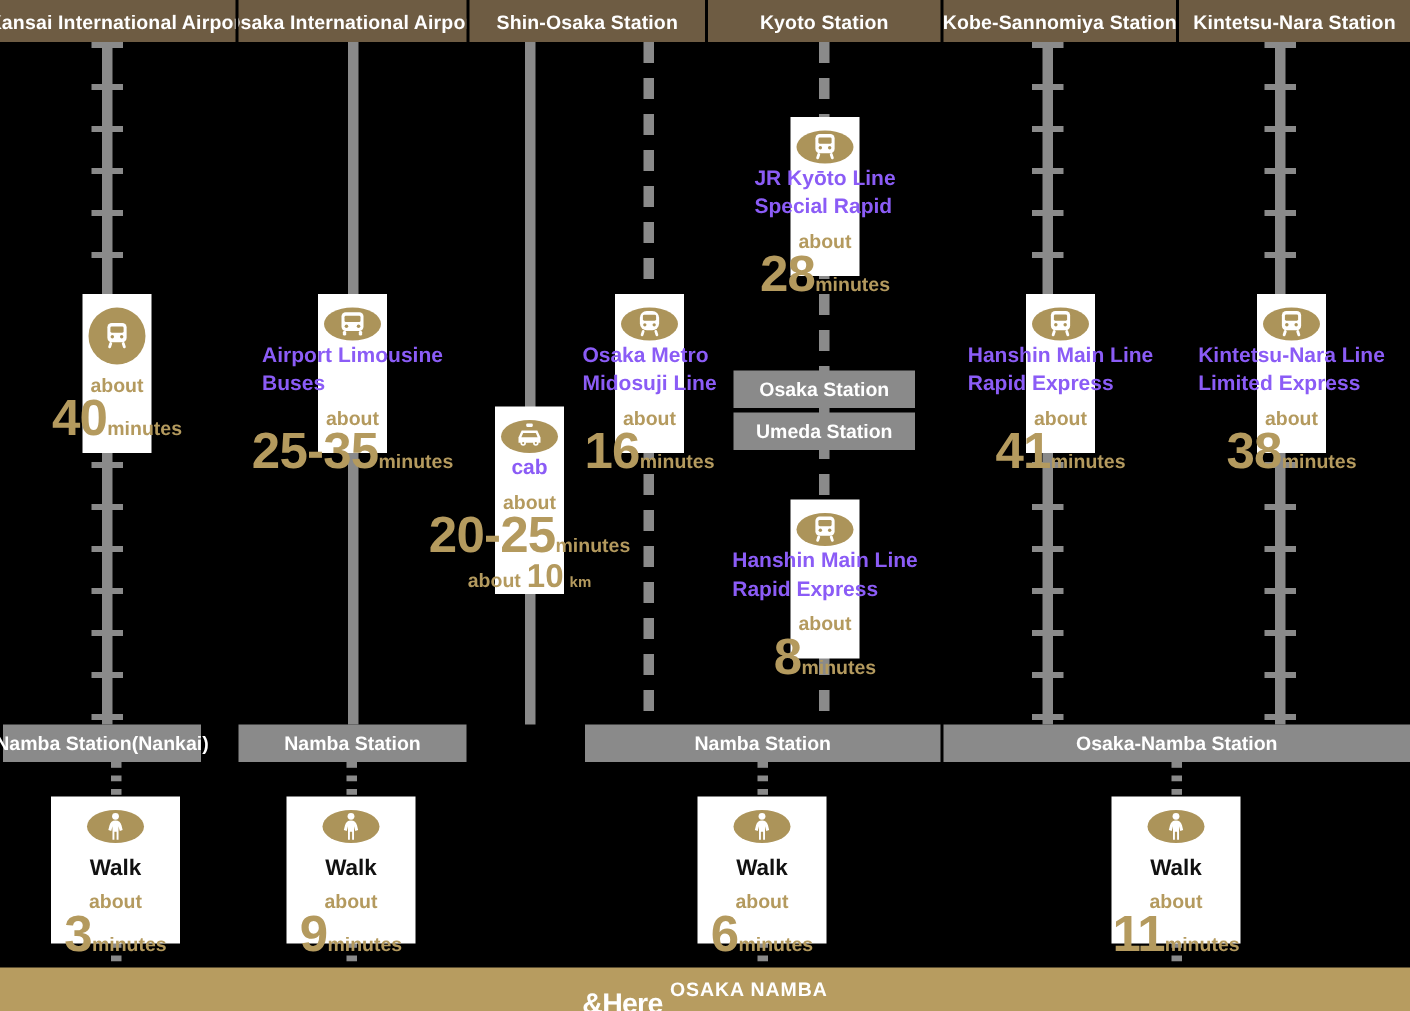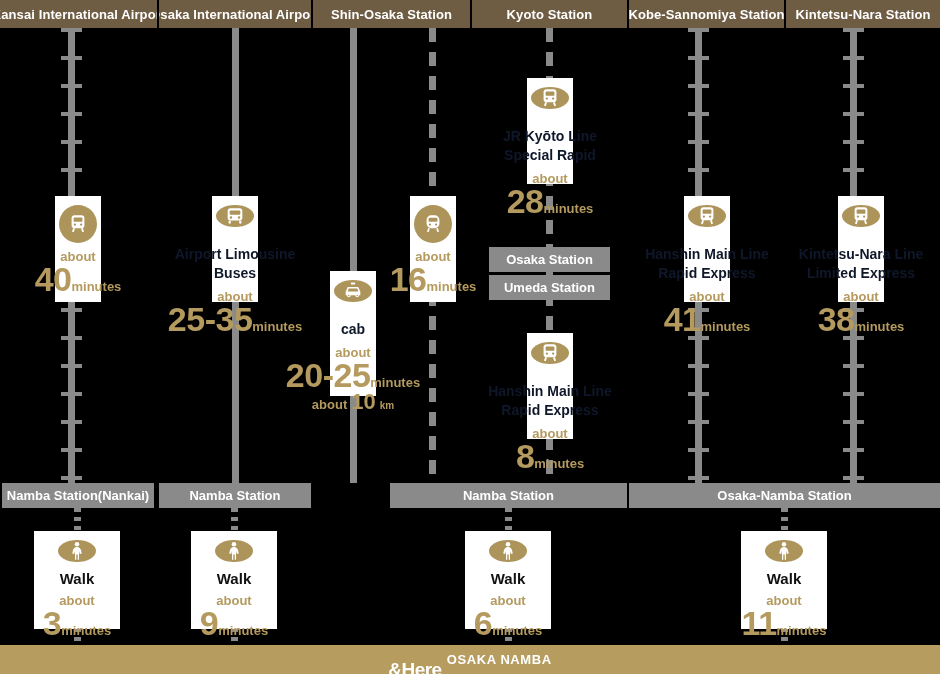--- a/index.html
+++ b/index.html
@@ -25,22 +25,22 @@
   .ties{position:absolute;width:21px;
     background-image:linear-gradient(to bottom,#8a8a8a 0 4px,transparent 4px 28px);
     background-size:21px 28px;}
 
   
   .card{position:absolute;background:#fff;display:flex;flex-direction:column;
         align-items:center;padding-top:9px;box-sizing:border-box;}
   .badge{width:38px;height:38px;border-radius:50%;background:#ac945a;
          display:flex;align-items:center;justify-content:center;}
   .badge svg{display:block;}
-  .cname{margin-top:18px;color:#0f172a;font-weight:bold;font-size:14px;
-         line-height:19px;text-align:center;white-space:nowrap;}
+  .cname{margin-top:0;color:#8b5cf6;font-weight:bold;font-size:14px;
+         line-height:19px;white-space:nowrap;}
   .about{margin-top:6px;color:#b49a5e;font-size:13px;font-weight:bold;}
   .dur{margin-top:0px;color:#b49a5e;font-weight:bold;white-space:nowrap;
        display:flex;align-items:baseline;justify-content:center;}
   .dur .num{font-size:34px;line-height:30px;letter-spacing:-.5px;}
   .dur .unit{font-size:13px;}
   .dist{color:#b49a5e;font-weight:bold;white-space:nowrap;
         display:flex;align-items:baseline;justify-content:center;gap:4px;}
   .dist .lbl{font-size:13px;}
   .dist .num{font-size:22px;line-height:24px;}
   .dist .unit{font-size:10px;}
@@ -172,20 +172,24 @@
         <div class="badge">
           <svg width="22" height="22" viewBox="0 0 24 24">
             <rect x="5" y="2.5" width="14" height="14" rx="5" fill="#fff"></rect>
             <rect x="7.2" y="5.2" width="9.6" height="4.4" rx="1" fill="#ac945a"></rect>
             <circle cx="8.6" cy="12.6" r="1.2" fill="#ac945a"></circle>
             <circle cx="15.4" cy="12.6" r="1.2" fill="#ac945a"></circle>
             <rect x="6.2" y="16.3" width="2" height="4.6" rx="1" fill="#fff" transform="rotate(18 7 18)"></rect>
             <rect x="15.8" y="16.3" width="2" height="4.6" rx="1" fill="#fff" transform="rotate(-18 17 18)"></rect>
           </svg>
         </div>
+        <div class="cname">
+          <div>Osaka Metro</div>
+          <div>Midosuji Line</div>
+        </div>
         <div class="about">about</div>
         <div class="dur">
           <span class="num">16</span>
           <span class="unit">minutes</span>
         </div>
       </div>
       <div class="card" style="left: 527px; top: 78px; width: 46px; height: 106px;">
         <div class="badge">
           <svg width="22" height="22" viewBox="0 0 24 24">
             <rect x="5" y="2.5" width="14" height="14" rx="3.2" fill="#fff"></rect>
@@ -270,21 +274,21 @@
         </div>
       </div>
     </div>
 
   <div id="transfers">
       <div class="tbox" style="left: 489px; top: 247px; width: 121px;">Osaka Station</div>
       <div class="tbox" style="left: 489px; top: 275px; width: 121px;">Umeda Station</div>
     </div>
 
   <div id="stations">
-      <div class="sbar" style="left: 2px; top: 483px; width: 152px;">Namba Station(Nankai)</div>
+      <div class="sbar" style="left: 2px; top: 483px; width: 132px;">Namba Station(Nankai)</div>
       <div class="sbar" style="left: 159px; top: 483px; width: 152px;">Namba Station</div>
       <div class="sbar" style="left: 390px; top: 483px; width: 237px;">Namba Station</div>
       <div class="sbar" style="left: 629px; top: 483px; width: 311px;">Osaka-Namba Station</div>
     </div>
 
   <div id="walks">
       <div class="walk" style="left: 34px; top: 531px; width: 86px; height: 98px;">
         <div class="badge">
           <svg width="22" height="22" viewBox="0 0 24 24">
             <circle cx="12" cy="4.6" r="2.5" fill="#fff"></circle>

